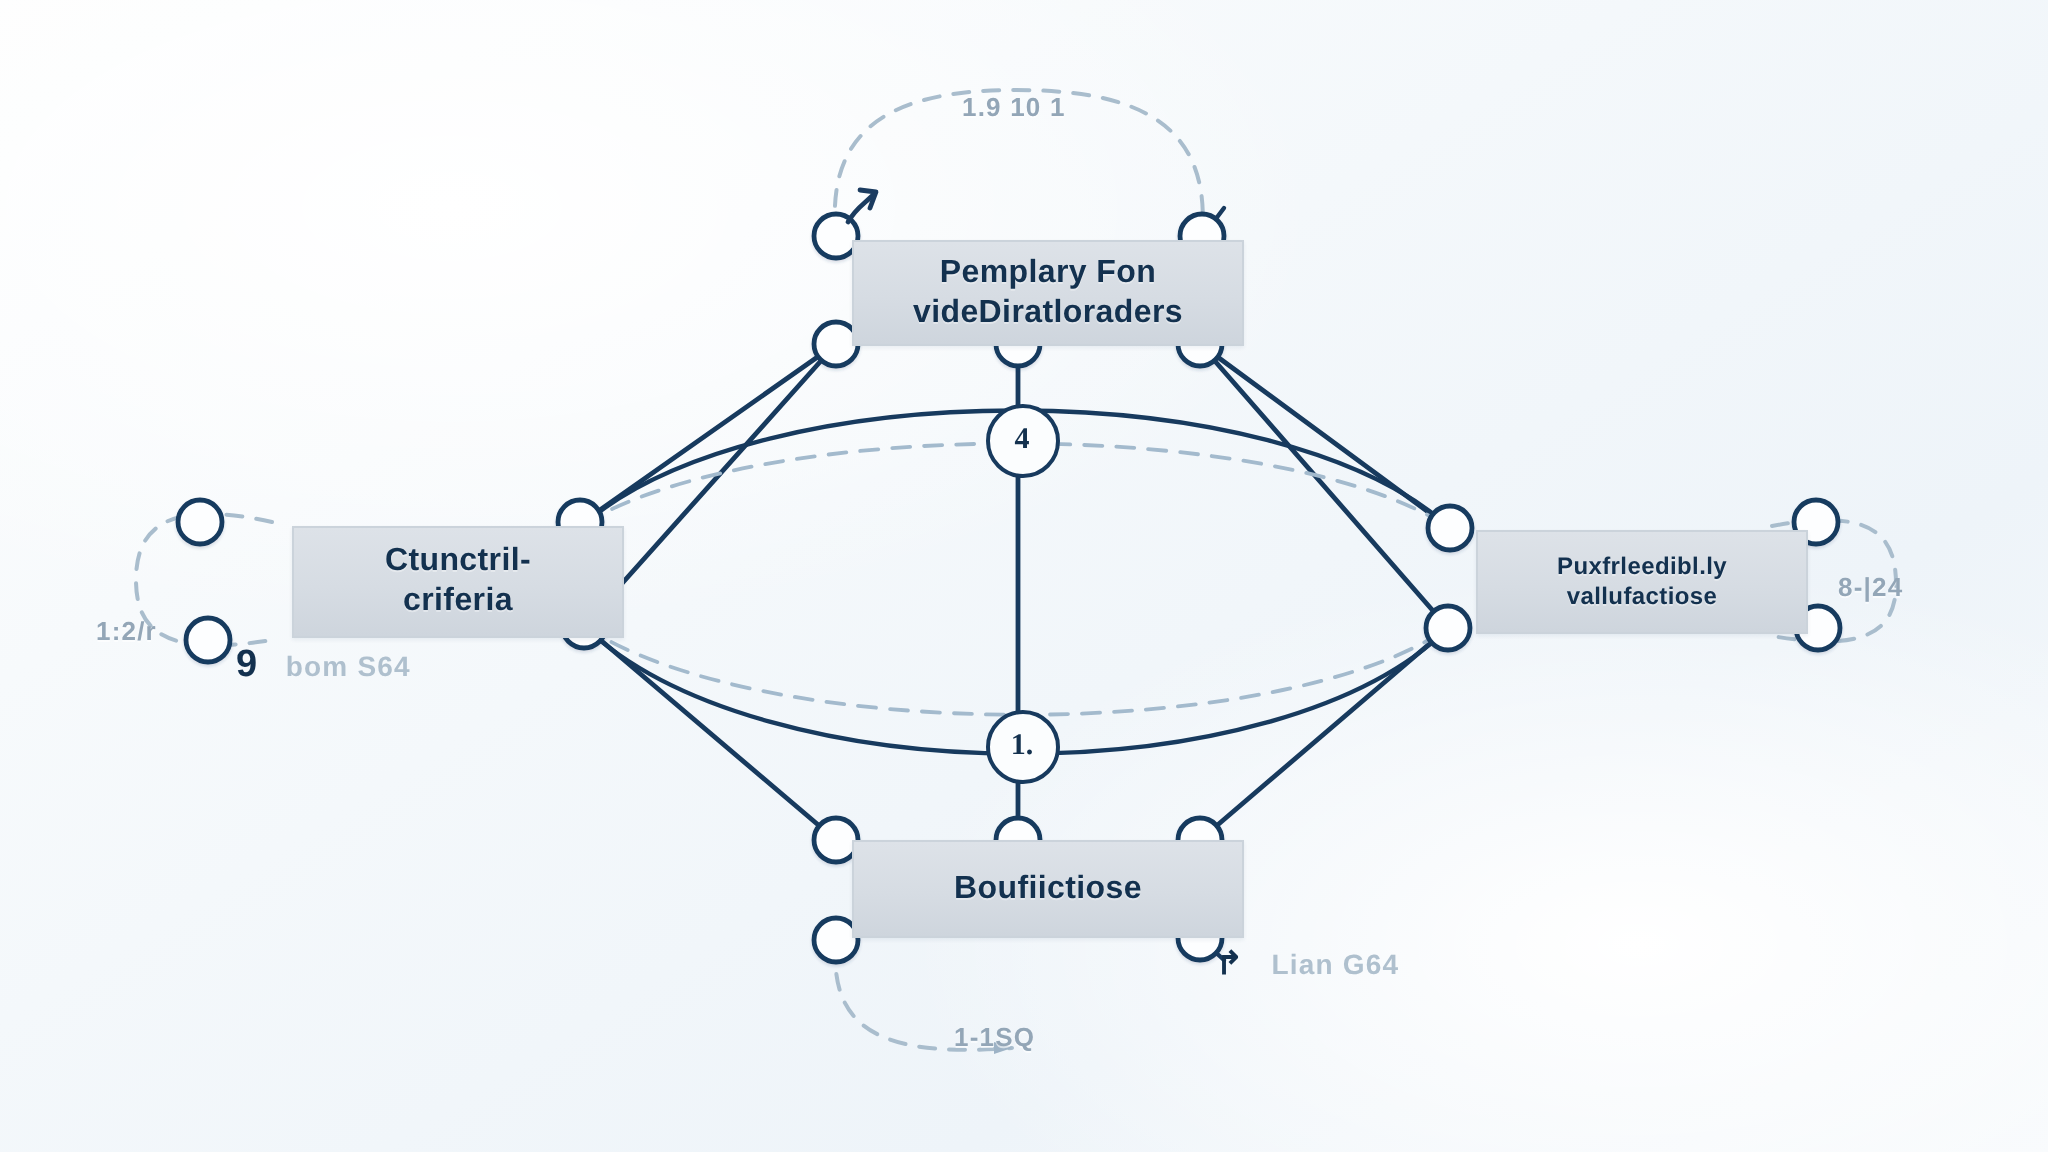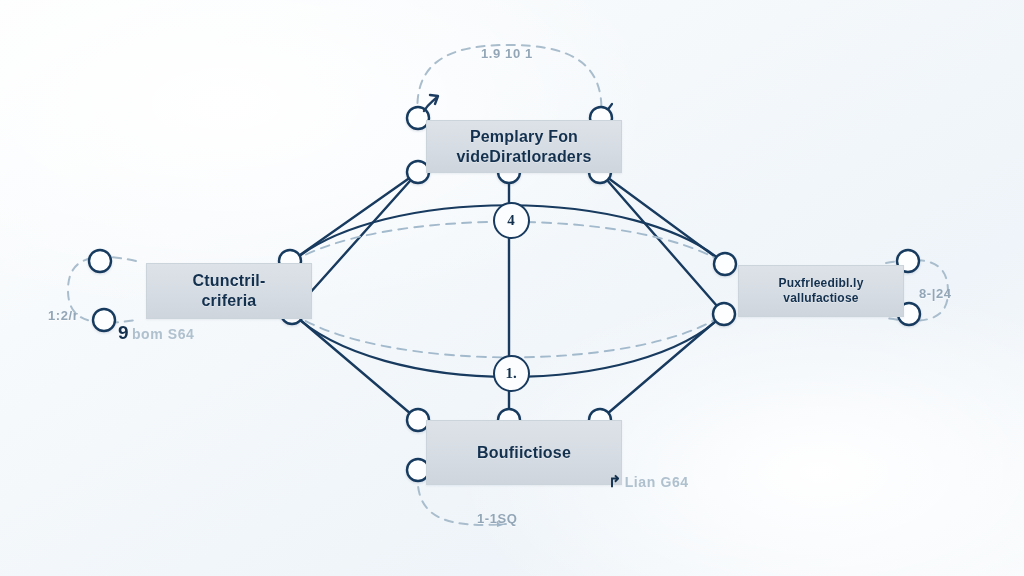--- a/index.html
+++ b/index.html
@@ -43,21 +43,21 @@
     font-weight: bold;
     letter-spacing: 0.2px;
     line-height: 1.22;
     text-shadow: 0 1px 0 rgba(255,255,255,0.35);
     box-shadow: 0 1px 2px rgba(30,60,95,0.07);
     margin-left: 16px;
   }
   #node-top    { left: 410px; top: 120px; width: 196px; height: 53px; font-size: 16px; }
   #node-left   { left: 130px; top: 263px; width: 166px; height: 56px; font-size: 16px; }
   #node-right  { left: 722px; top: 265px; width: 166px; height: 52px; font-size: 12px; }
-  #node-bottom { left: 410px; top: 420px; width: 196px; height: 65px; font-size: 16px; justify-content: center; }
+  #node-bottom { left: 410px; top: 420px; width: 196px; height: 49px; font-size: 16px; justify-content: center; }
   .node-box .node-text { padding: 0 8px; }
 
   .arc-label {
     position: absolute;
     color: #93a6b7;
     font-size: 13px;
     font-weight: bold;
     letter-spacing: 0.6px;
     white-space: nowrap;
     text-shadow: 0 1px 0 rgba(255,255,255,0.6);
@@ -74,21 +74,21 @@
   }
   .side-note .strong {
     color: #13314f;
     font-size: 19px;
     letter-spacing: 0.3px;
   }
   .side-note .faint {
     color: #afc0ce;
     font-size: 14px;
     letter-spacing: 0.6px;
-    margin-left: 3px;
+    margin-left: 14px;
   }
   #note-left   { left: 118px; top: 322px; }
   #note-bottom { left: 608px; top: 472px; }
   #note-bottom .strong { font-size: 16px; }
 
   .badge {
     position: absolute;
     width: 33px;
     height: 33px;
     margin-left: -16.5px;

